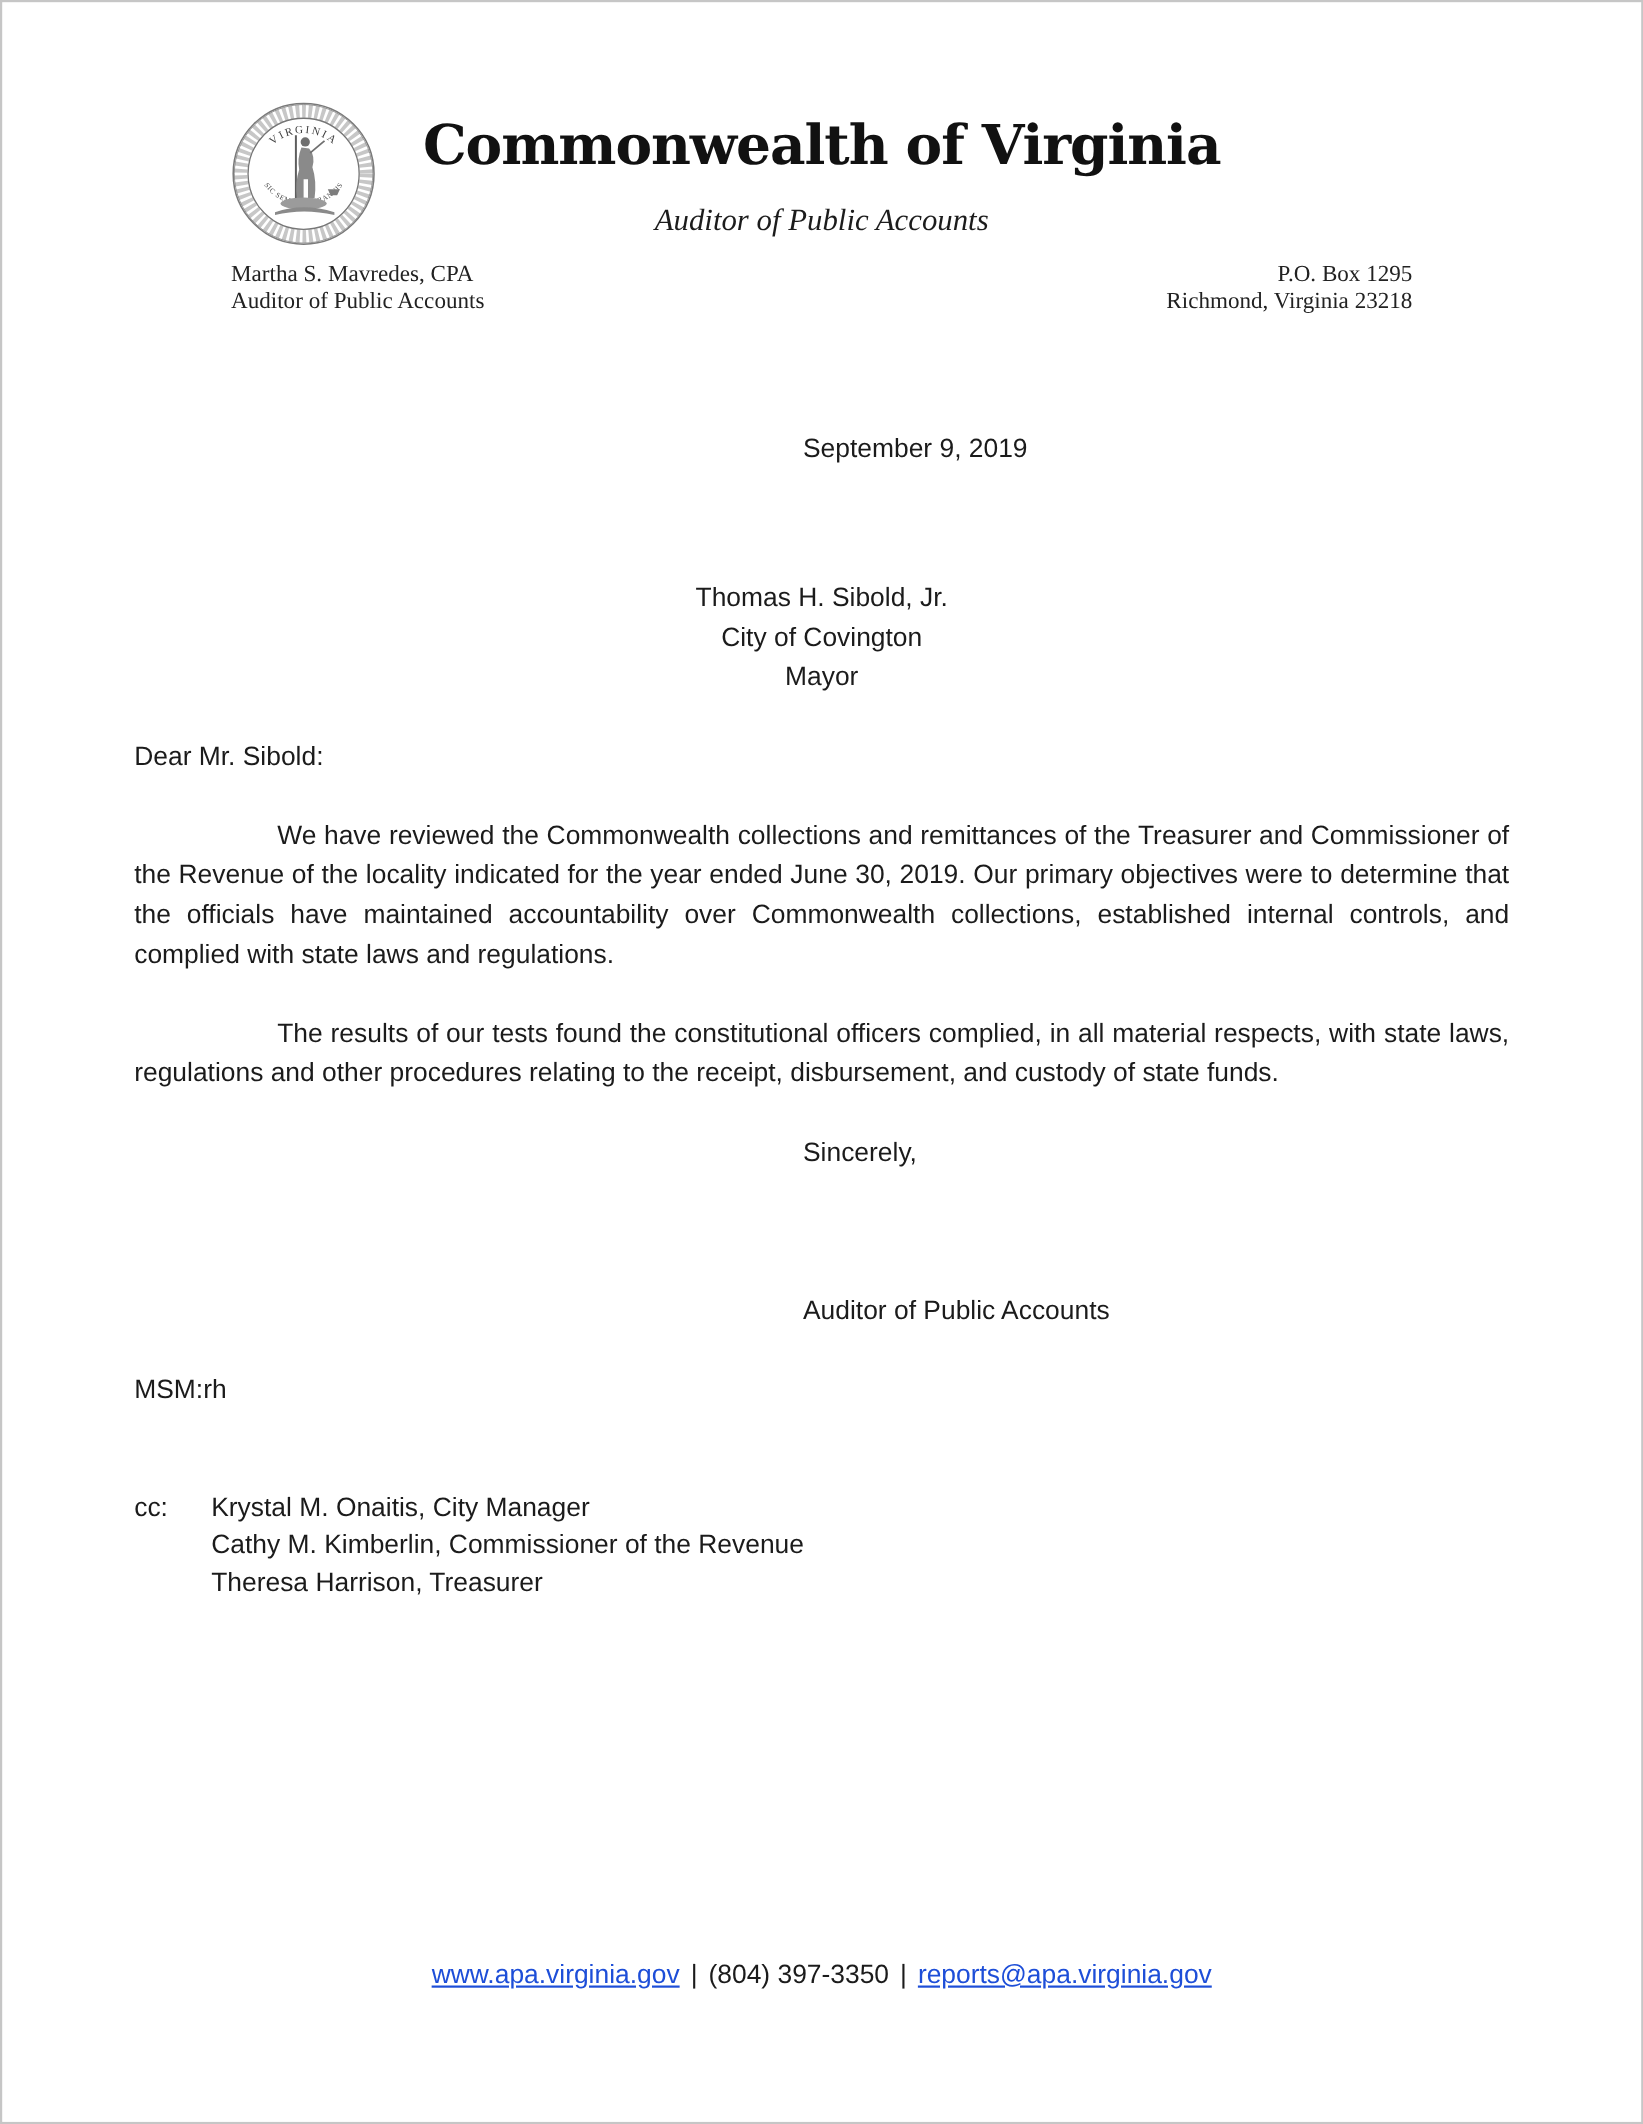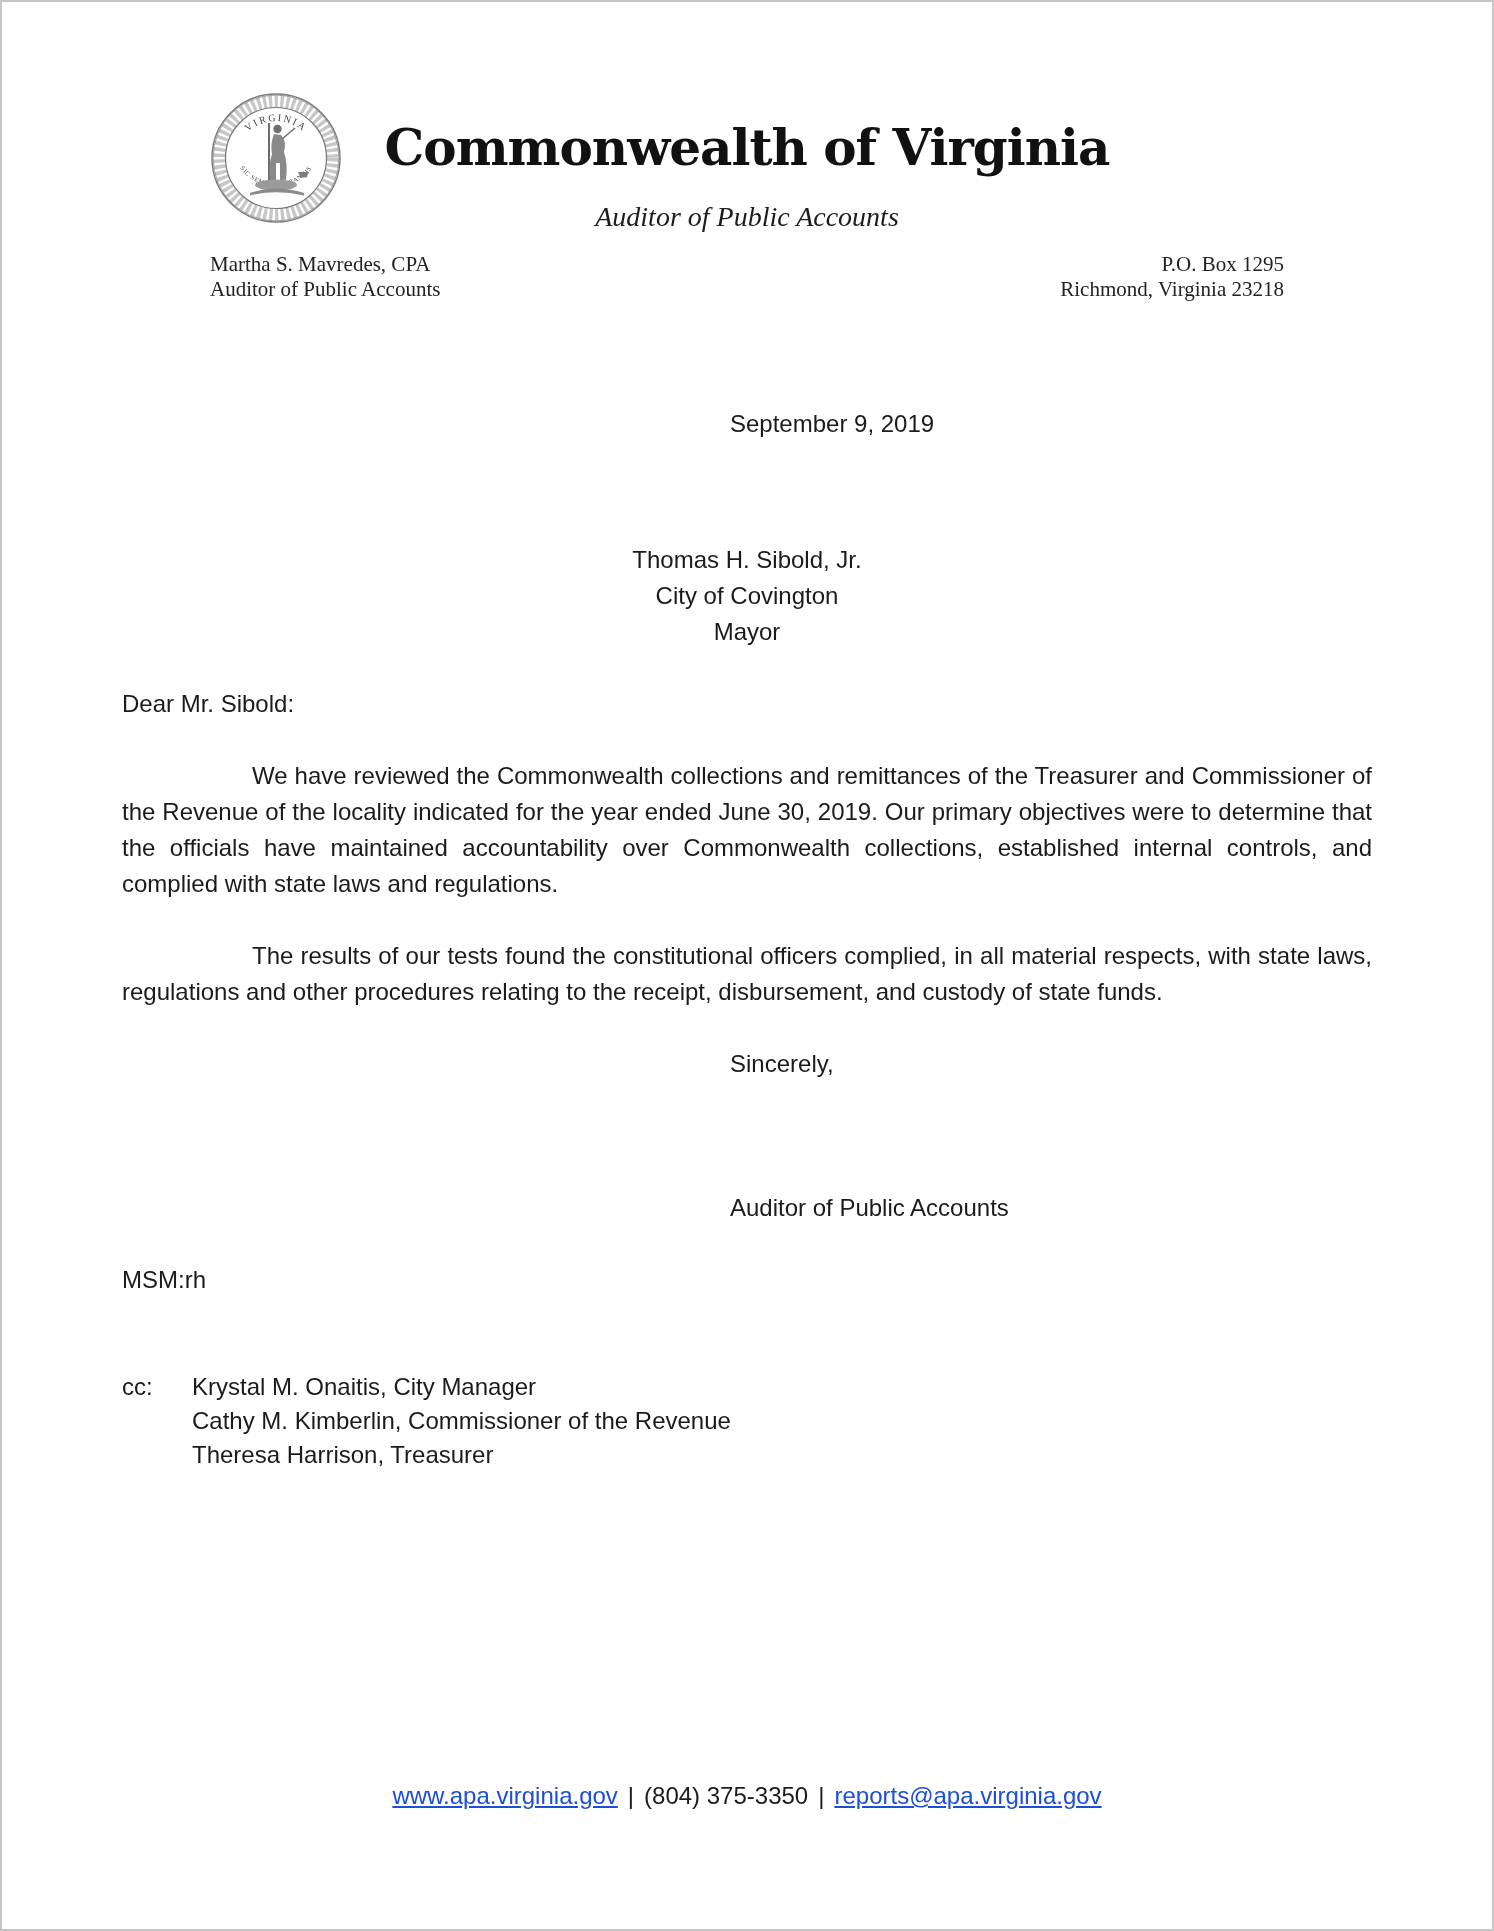--- a/index.html
+++ b/index.html
@@ -28,21 +28,20 @@
 
   .lh-center { text-align: center; padding-top: 102px; }
 
   .org-title {
     font-family: "DejaVu Serif", "Liberation Serif", serif;
     font-weight: 700;
     font-size: 50px;
     line-height: 56px;
     letter-spacing: -1px;
     color: #111111;
-    margin-top: 16px;
   }
 
   .org-subtitle {
     font-family: "Liberation Serif", serif;
     font-style: italic;
     font-size: 28px;
     line-height: 34px;
     margin-top: 24px;
     color: #1c1c1c;
   }
@@ -170,16 +169,16 @@
       <div class="cc-label">cc:</div>
       <div class="cc-names">
         <div>Krystal M. Onaitis, City Manager</div>
         <div>Cathy M. Kimberlin, Commissioner of the Revenue</div>
         <div>Theresa Harrison, Treasurer</div>
       </div>
     </div>
   </div>
 
   <div class="footer">
-    <a class="link">www.apa.virginia.gov</a><span class="sep">|</span><span>(804) 375-3350</span><span class="sep">|</span><a class="link">reports@apa.virginia.gov</a>
+    <a class="link">www.apa.virginia.gov</a><span class="sep">|</span><span>(804) 397-3350</span><span class="sep">|</span><a class="link">reports@apa.virginia.gov</a>
   </div>
 
 </div>
 
 </body></html>

